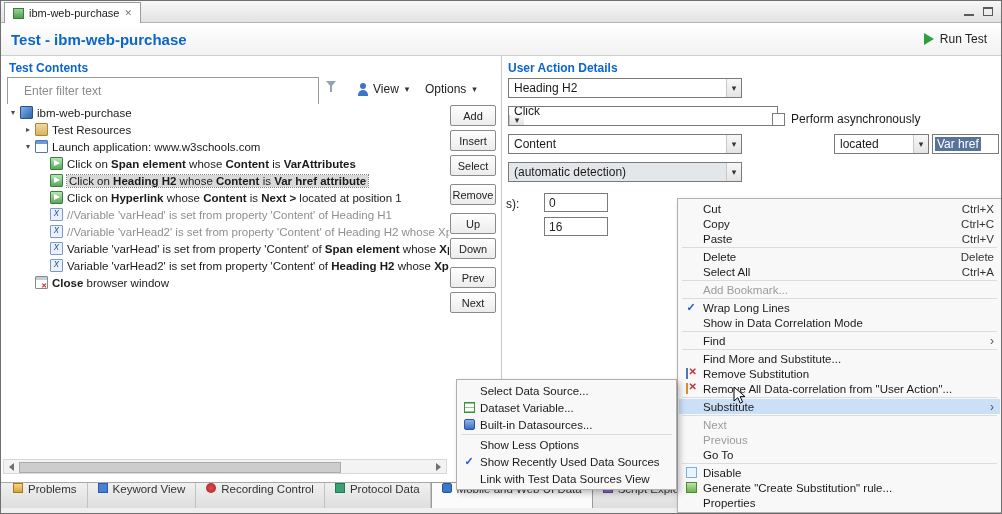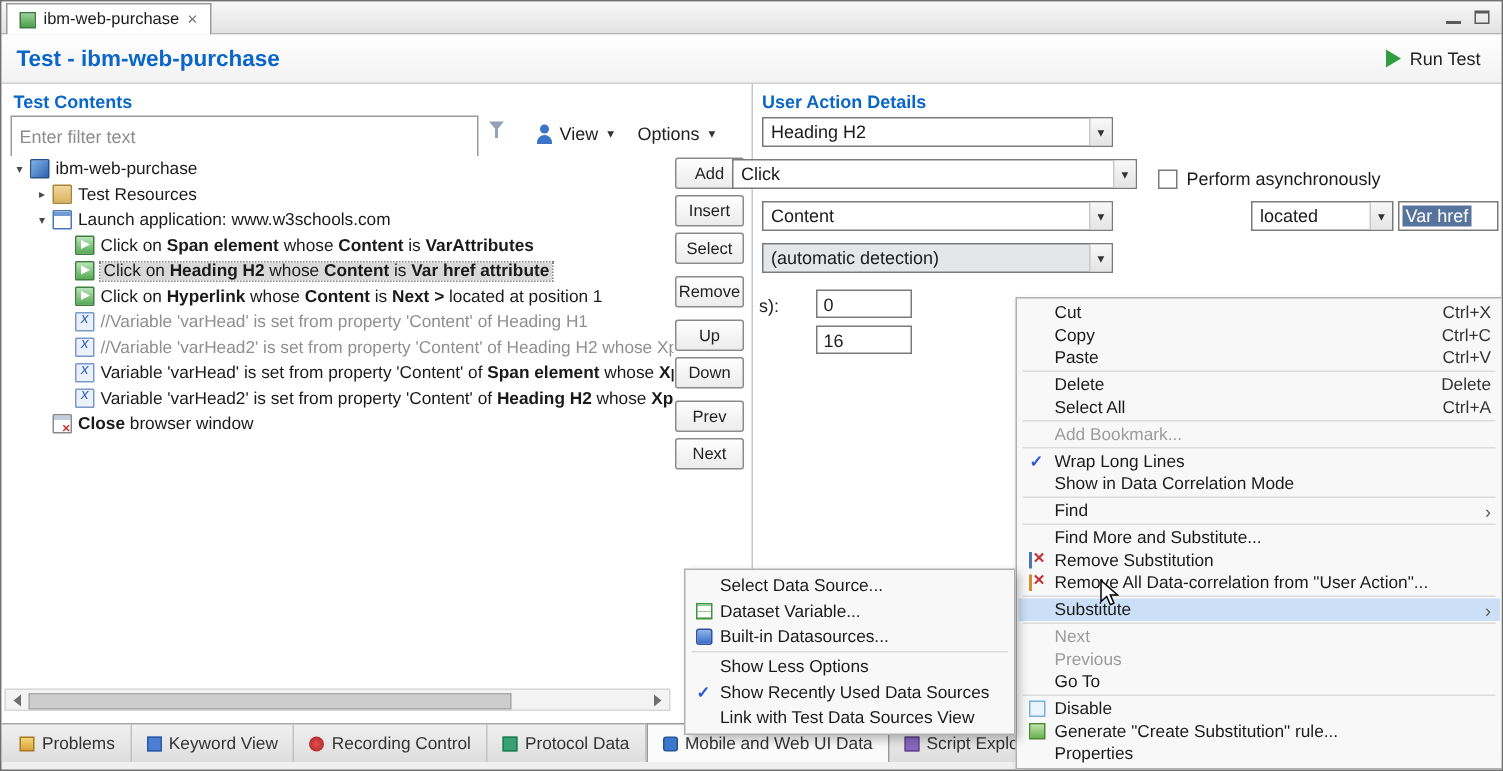--- a/index.html
+++ b/index.html
@@ -29,21 +29,21 @@
               color:#222; font-size:12px; cursor:default; }
   .run-icon { width:0; height:0; border-left:10px solid #2f9e3f; border-top:6px solid transparent; border-bottom:6px solid transparent; }
 
   
   .main { position:absolute; left:0; top:55px; right:0; height:426px; background:#fff; }
   .sash { position:absolute; left:500px; top:55px; width:1px; height:426px; background:#c8c8c8; }
   .section-title { position:absolute; font-weight:bold; color:#0a66c8; font-size:12px; }
 
   
   .filter-input { position:absolute; left:6px; top:76px; width:312px; height:28px;
-                  border:1px solid #9a9a9a; padding:0 5px; font:12px "Liberation Sans",sans-serif; color:#333; }
+                  border:1px solid #9a9a9a; padding:0 16px; font:12px "Liberation Sans",sans-serif; color:#333; }
   .filter-input::placeholder { color:#8c8c8c; }
   .filter-icon { position:absolute; left:325px; top:80px; width:12px; height:12px; }
   .filter-icon::before { content:""; position:absolute; left:0; top:0; border-left:5px solid transparent;
                          border-right:5px solid transparent; border-top:6px solid #93a3b5; }
   .filter-icon::after { content:""; position:absolute; left:4px; top:5px; width:2px; height:6px; background:#93a3b5; }
   .ddown { position:absolute; display:flex; align-items:center; gap:4px; height:18px; color:#222; font-size:12px; }
   .ddown::after { content:"▾"; font-size:9px; color:#333; margin-left:2px; }
   .view-dd { left:356px; top:79px; }
   .options-dd { left:424px; top:79px; }
   .view-icon { position:relative; width:12px; height:13px; }
@@ -123,21 +123,21 @@
   .disable-icon { border:1px solid #7ab0dc; background:#eaf4fc; }
   .generate-rule-icon { background:linear-gradient(#bfe3ab,#6bb24d); border:1px solid #4c8a33; }
   .dataset-variable-icon { border:1px solid #3f8f3f;
       background:repeating-linear-gradient(0deg,#8cc98c 0 1px,#fff 1px 4px),#fff; }
   .builtin-datasources-icon { background:linear-gradient(#8fb4e8,#3b6cc7); border:1px solid #2d53a0; border-radius:2px; }
 
   
   .bottom-bar { position:absolute; left:0; top:481px; right:0; height:26px;
                 background:linear-gradient(#f0f0f0,#dedede); border-top:1px solid #a8a8a8;
                 display:flex; align-items:flex-end; padding-left:2px; z-index:5; }
-  .btab { display:flex; align-items:center; gap:5px; padding:0 10px; height:25px;
+  .btab { display:flex; gap:5px; padding:0 10px; height:25px;
           border-right:1px solid #c2c2c2; font-size:11.5px; color:#333; white-space:nowrap; }
   .btab.selected { background:#fbfbfb; border:1px solid #9a9a9a; border-bottom:none; height:26px; }
   .pi { width:10px; height:10px; flex:none; }
   .problems-icon { background:linear-gradient(#f4d77a,#d9a23c); border:1px solid #a8781f; }
   .keyword-view-icon { background:#4a7fd4; border:1px solid #2d5aa8; }
   .recording-control-icon { background:radial-gradient(#e05050,#a82020); border-radius:50%; }
   .protocol-data-icon { background:#3aa076; border:1px solid #237a55; }
   .mobile-web-icon { background:#3b78c9; border:1px solid #26549a; border-radius:2px; }
   .script-explorer-icon { background:#8a68c0; border:1px solid #5f4390; }
 
@@ -261,21 +261,21 @@
         <span class="tri-r"></span>
       </span>
   </div>
 
   <span class="section-title" style="left:507px; top:60px;">User Action Details</span>
 
   <div class="combo" style="left:507px; top:77px; width:234px;">
     <span class="combo-label">Heading H2</span>
     <span class="combo-arrow"></span>
   </div>
-  <div class="combo" style="left:487px; top:105px; width:270px;">
+  <div class="combo" style="left:507px; top:105px; width:270px;flex-direction:column;">
     <span class="combo-label">Click</span>
     <span class="combo-arrow"></span>
   </div>
   <div class="cb-row">
     <span class="cb-box"></span>
     <span>Perform asynchronously</span>
   </div>
   <div class="combo" style="left:507px; top:133px; width:234px;">
     <span class="combo-label">Content</span>
     <span class="combo-arrow"></span>

